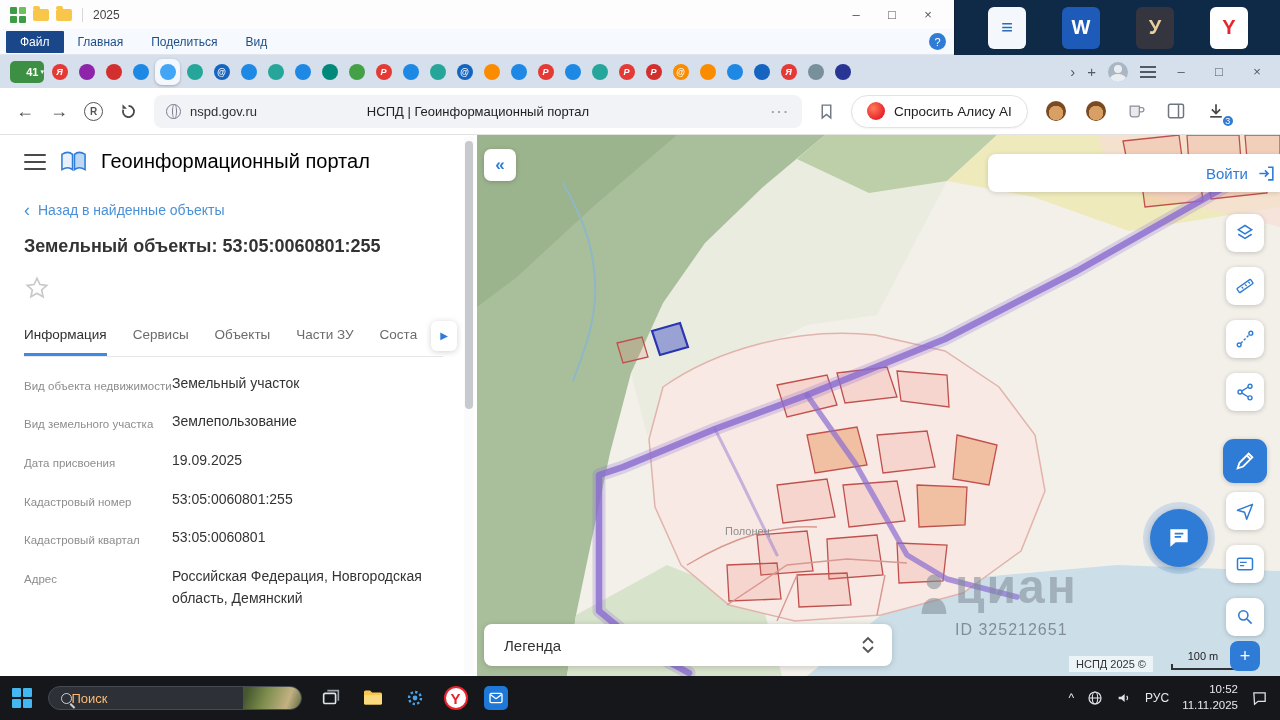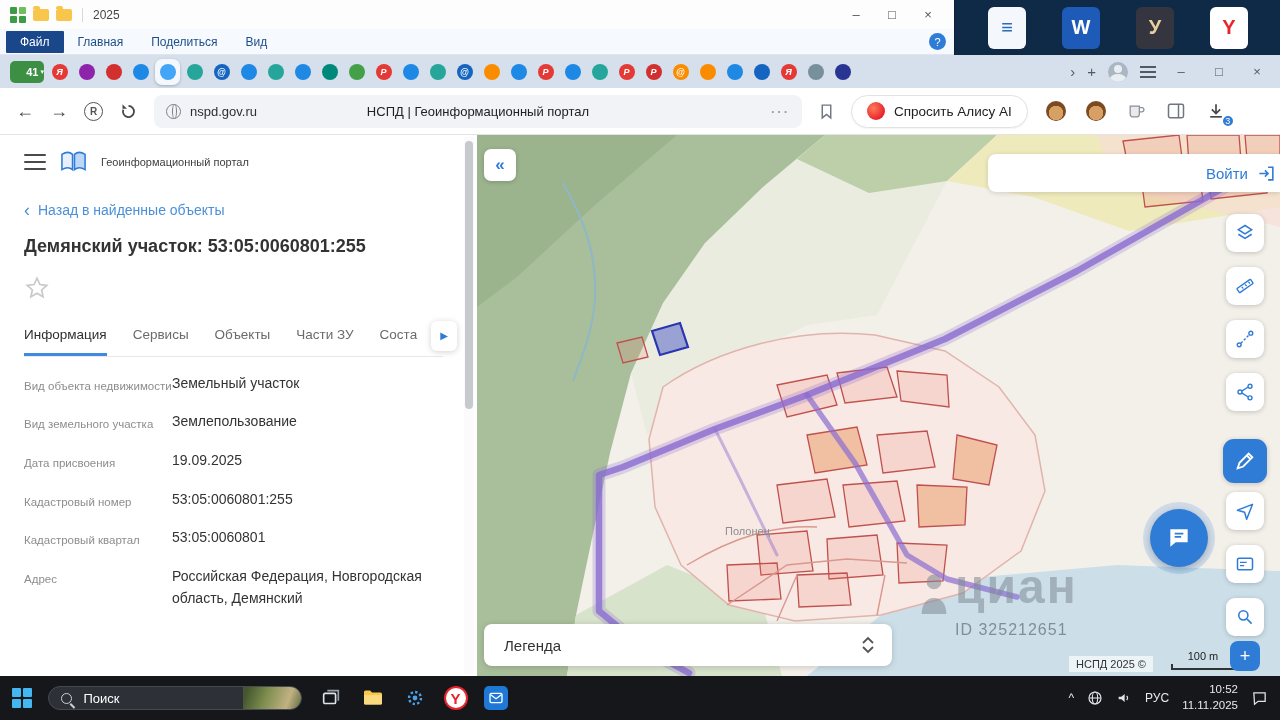--- a/index.html
+++ b/index.html
@@ -56,21 +56,21 @@
 .monkey{width:20px;height:20px;border-radius:50%;background:radial-gradient(circle at 50% 60%,#d9a066 45%,#7a4a21 48%)}
 .dl{position:relative}
 .badge{position:absolute;right:-7px;bottom:-5px;width:14px;height:14px;border-radius:50%;background:#2f7cd6;color:#fff;font-size:9px;display:flex;align-items:center;justify-content:center;border:2px solid #fff}
 
 
 .content{position:absolute;left:0;top:135px;width:1280px;height:541px;display:flex}
 .panel{width:477px;background:#fff;position:relative;overflow:hidden;flex:none}
 .panel-inner{padding:14px 34px 0 24px}
 .phead{display:flex;align-items:center;gap:14px}
 .hb i{display:block;width:22px;height:2.5px;background:#4a4a4a;margin:4.5px 0;border-radius:2px}
-.portal-title{font-size:11px;color:#404040}
+.portal-title{font-size:20px;color:#000000}
 .backlink{margin-top:25px;color:#4a90d9;font-size:14px;display:flex;align-items:center;gap:8px}
 .backlink b{font-size:18px;font-weight:normal}
 .pheading{margin-top:15px;font-size:18px;font-weight:bold;color:#333}
 .star{margin-top:18px;color:#c9c9c9}
 .ptabs{margin-top:14px;display:flex;gap:26px;border-bottom:1px solid #e8e8e8;position:relative;padding-right:30px}
 .ptab{font-size:13.5px;color:#6b6b6b;padding:8px 0 11px 0;white-space:nowrap}
 .ptab.active{color:#2f2f2f;border-bottom:3px solid #3f8ae0}
 .ptabs-more{position:absolute;right:-14px;top:2px;width:26px;height:30px;background:#fff;border-radius:6px;box-shadow:0 1px 6px rgba(0,0,0,.18);color:#2f7cd6;font-size:10px;display:flex;align-items:center;justify-content:center}
 .fields{margin-top:16px}
 .frow{display:flex;margin-bottom:15px}
@@ -94,21 +94,21 @@
 .wm-id{position:absolute;left:478px;top:486px;font-size:16px;color:rgba(110,120,132,.8);letter-spacing:1px}
 .attrib{position:absolute;left:592px;top:521px;background:rgba(255,255,255,.65);font-size:11px;color:#333;padding:2px 7px}
 .scale{position:absolute;left:694px;top:515px;width:64px;font-size:11px;color:#222;text-align:center}
 .scale .bar{margin-top:2px;height:6px;border-bottom:2px solid #333;border-left:2px solid #333;border-right:2px solid #333}
 .cornerbtn{position:absolute;left:753px;top:506px;width:30px;height:30px;background:#2f7cd6;border-radius:8px;color:#fff;font-size:18px;display:flex;align-items:center;justify-content:center}
 
 
 .taskbar{position:absolute;left:0;top:676px;width:1280px;height:44px;background:#15171b;display:flex;align-items:center;padding:0 12px;gap:16px;color:#e7e9eb}
 .winlogo{display:grid;grid-template-columns:9px 9px;grid-template-rows:9px 9px;gap:1.5px}
 .winlogo i{background:#43b7f1;border-radius:1px}
-.tsearch{width:254px;height:24px;background:#2d3137;border:1px solid #464b52;border-radius:15px;display:flex;align-items:center;gap:12px;padding-left:12px;font-size:13px;color:#ffffff;overflow:hidden}
+.tsearch{width:254px;height:24px;background:#2d3137;border:1px solid #464b52;border-radius:15px;display:flex;align-items:center;gap:0;padding-left:12px;font-size:13px;color:#fdba74;overflow:hidden}
 .tsearch .img{margin-left:auto;width:58px;height:30px;background:linear-gradient(110deg,#46572f 10%,#7d8d4e 40%,#c2b183 75%,#55663c)}
 .tsk{width:26px;height:26px;display:flex;align-items:center;justify-content:center;border-radius:4px;font-weight:bold}
 .yico{width:24px;height:24px;border-radius:50%;background:#fff;color:#e8242c;font-weight:bold;font-size:15px;display:flex;align-items:center;justify-content:center;border:2px solid #e8242c}
 .mailico{width:24px;height:24px;border-radius:5px;background:#1e78d7;display:flex;align-items:center;justify-content:center}
 .tray{margin-left:auto;display:flex;align-items:center;gap:13px;font-size:12px}
 .clock{text-align:right;font-size:11.5px;line-height:1.35}
 .mag{width:11px;height:11px;border:1.7px solid #ccd0d5;border-radius:50%;position:relative}
 .mag:after{content:"";position:absolute;left:9px;top:9px;width:6px;height:1.7px;background:#ccd0d5;transform:rotate(45deg);transform-origin:0 0}
 </style>
 </head>
@@ -324,21 +324,21 @@
           <svg width="27" height="24" viewBox="0 0 28 24">
             <path d="M2 4c4-2.5 8-2.5 11 0v16c-3-2.5-7-2.5-11 0z" fill="#e8f1fb" stroke="#2f7cd6" stroke-width="1.6"></path>
             <path d="M26 4c-4-2.5-8-2.5-11 0v16c3-2.5 7-2.5 11 0z" fill="#bcd8f4" stroke="#2f7cd6" stroke-width="1.6"></path>
           </svg>
           <span class="portal-title">Геоинформационный портал</span>
         </div>
         <div class="backlink">
           <b>‹</b>
           <span>Назад в найденные объекты</span>
         </div>
-        <div class="pheading">Демянский участок: 53:05:0060801:255</div>
+        <div class="pheading">Земельный объекты: 53:05:0060801:255</div>
         <div class="star">
           <svg width="26" height="26" viewBox="0 0 24 24">
               <path d="M12 3l2.7 5.8 6.3.7-4.7 4.3 1.3 6.2-5.6-3.2-5.6 3.2 1.3-6.2L3 9.5l6.3-.7z" fill="none" stroke="#c9c9c9" stroke-width="1.6"></path>
             </svg>
         </div>
         <div class="ptabs">
           <span style="display:flex;gap:26px">
 
           <span class="ptab active">Информация</span>
               <span class="ptab">Сервисы</span>

